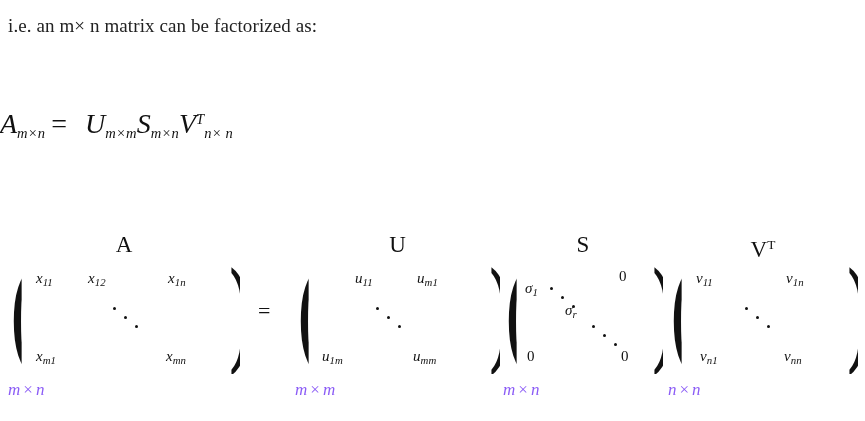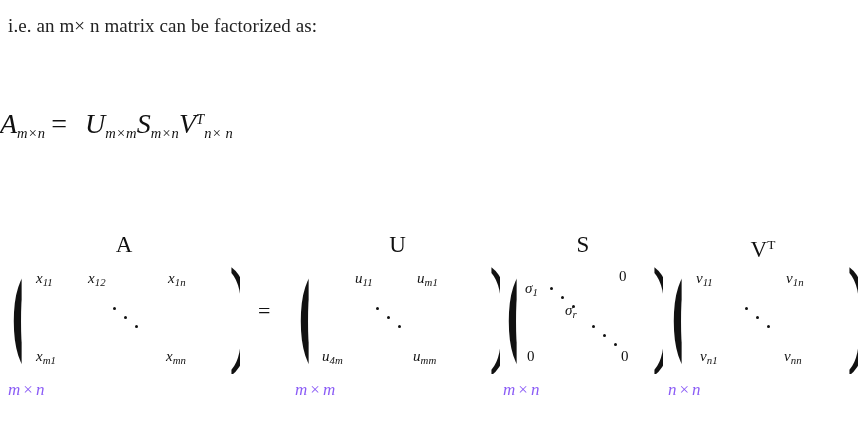--- a/index.html
+++ b/index.html
@@ -209,21 +209,21 @@
       <span class="paren left">(</span>
       <span class="paren right">)</span>
       <div class="cells">
         <span class="cell" style="left:28px; top:8px;margin-left:32px;"><span>u</span><span class="sb">11</span></span>
         <span class="cell" style="left:122px; top:8px;"><span>u</span><span class="sb">m1</span></span>
         <span class="ddots" style="left:80px; top:44px;">
             <i></i>
             <i></i>
             <i></i>
           </span>
-        <span class="cell" style="left:27px; top:86px;"><span>u</span><span class="sb">4m</span></span>
+        <span class="cell" style="left:27px; top:86px;"><span>u</span><span class="sb">1m</span></span>
         <span class="cell" style="left:118px; top:86px;"><span>u</span><span class="sb">mm</span></span>
       </div>
     </div>
     <div class="dims"><span>m</span><span class="times">×</span><span>m</span></div>
   </div>
 
   <div class="mgroup" style="left:503px; width:160px;">
     <div class="mlabel">S</div>
     <div class="bracket">
       <span class="paren left">(</span>

